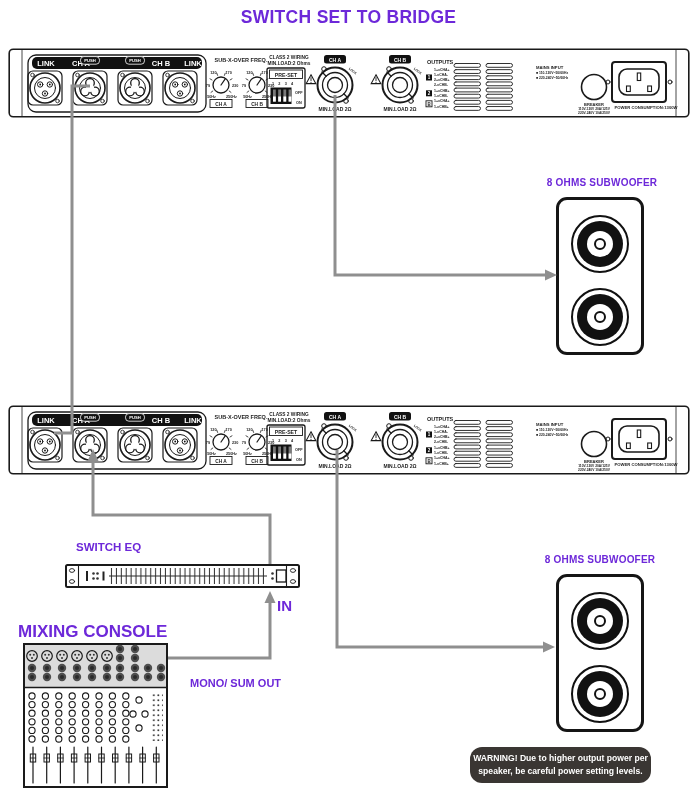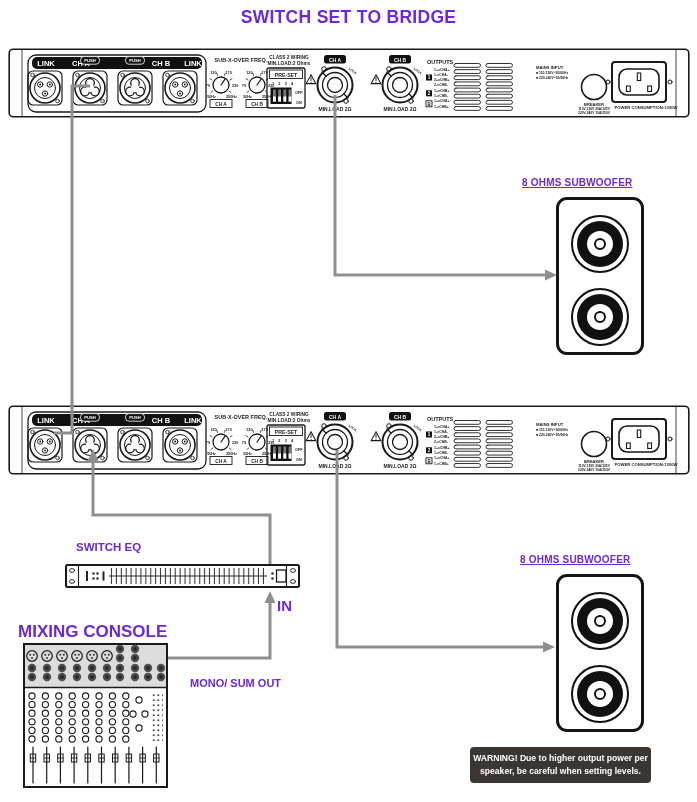--- a/index.html
+++ b/index.html
@@ -1,23 +1,23 @@
 <!DOCTYPE html>
 <html><head>
 <meta charset="utf-8">
 <style>
   html,body{margin:0;padding:0;background:#fff;}
   #stage{position:relative;width:697px;height:802px;background:#fff;overflow:hidden;
          font-family:"Liberation Sans","DejaVu Sans",sans-serif;}
   .abs{position:absolute;}
   .lbl{position:absolute;font-weight:bold;color:#6d28d9;}
   #page-title{left:0;top:7px;width:697px;text-align:center;font-size:17.5px;letter-spacing:.3px;}
-  #sub1-label,#sub2-label{width:160px;text-align:left;font-size:10px;letter-spacing:.2px;text-decoration:underline;}
+  #sub1-label,#sub2-label{width:160px;text-align:center;font-size:10px;letter-spacing:.2px;}
   #warning-box{position:absolute;left:470px;top:747px;width:181px;height:36px;background:#3a3633;
-               color:#fff;border-radius:4px;text-align:center;font-weight:bold;font-size:8.6px;
+               color:#fff;border-radius:12px;text-align:center;font-weight:bold;font-size:8.6px;
                line-height:13px;padding-top:5px;box-sizing:border-box;}
   
   .sub{position:absolute;width:82px;height:152px;border:3px solid #151515;border-radius:11px;background:#fff;}
   .drv{position:absolute;left:50%;transform:translateX(-50%);width:58px;height:58px;border:2px solid #111;
        border-radius:50%;display:flex;align-items:center;justify-content:center;background:#fff;box-sizing:border-box;}
   .drv-b{width:46px;height:46px;background:#111;border-radius:50%;display:flex;align-items:center;justify-content:center;}
   .drv-w{width:26px;height:26px;background:#fff;border-radius:50%;display:flex;align-items:center;justify-content:center;}
   .drv-c{width:12px;height:12px;border:2px solid #111;border-radius:50%;background:#fff;box-sizing:border-box;}
   
   .ol{fill:none;stroke:#1a1a1a;stroke-linecap:round;}
@@ -373,21 +373,21 @@
       <use href="#mfad" x="105.9" y="104"></use>
       <use href="#mfad" x="119.6" y="104"></use>
     <use href="#mfad" x="133.3" y="104"></use>
   </svg>
 
   <div class="lbl" style="left:277px;top:597px;font-size:15px">IN</div>
   <div class="lbl" style="left:190px;top:677px;font-size:11px">MONO/ SUM OUT</div>
 
   <div id="warning-box">
     <div>WARNING! Due to higher output power per</div>
-    <div>speaker, be careful when setting levels.</div>
+    <div>speaker, be careful power setting levels.</div>
   </div>
 
   <svg class="abs" style="left:0;top:0;pointer-events:none" width="697" height="802">
     <path class="wire" d="M90,86 L72,86 L72,433 L54,433"></path>
     <path class="wire" d="M270,564 L270,515 L93,515 L93,459"></path>
     <polygon class="arrow" points="87.5,461 98.5,461 93,449"></polygon>
     <path class="wire" d="M168,658 L270,658 L270,601"></path>
     <polygon class="arrow" points="264.5,603 275.5,603 270,591"></polygon>
     <path class="wire" d="M335,95 L335,275 L545,275"></path>
     <polygon class="arrow" points="545,269.5 545,280.5 557,275"></polygon>

